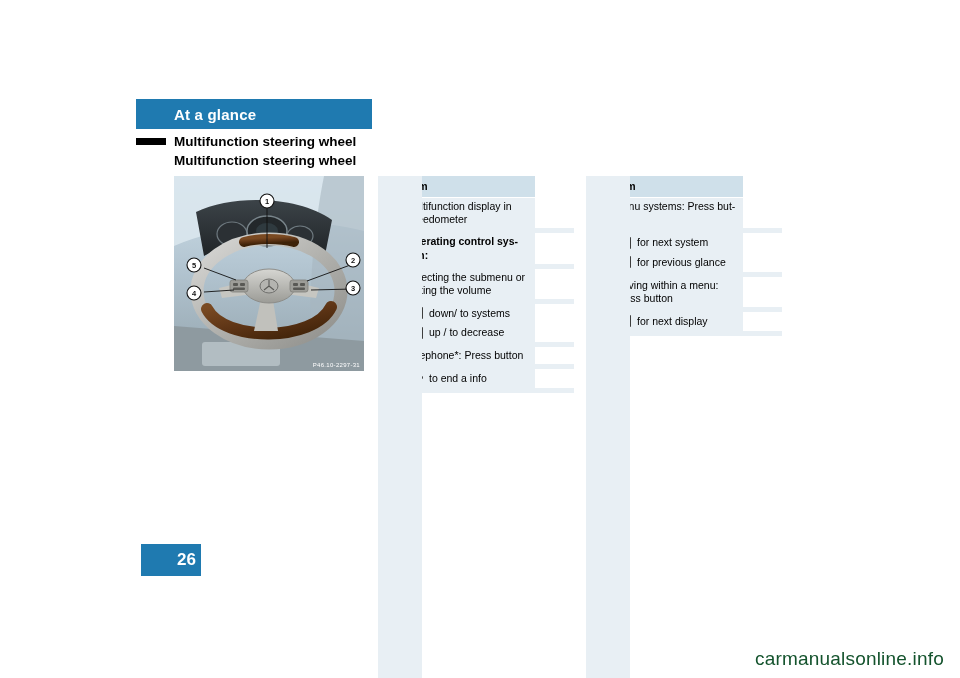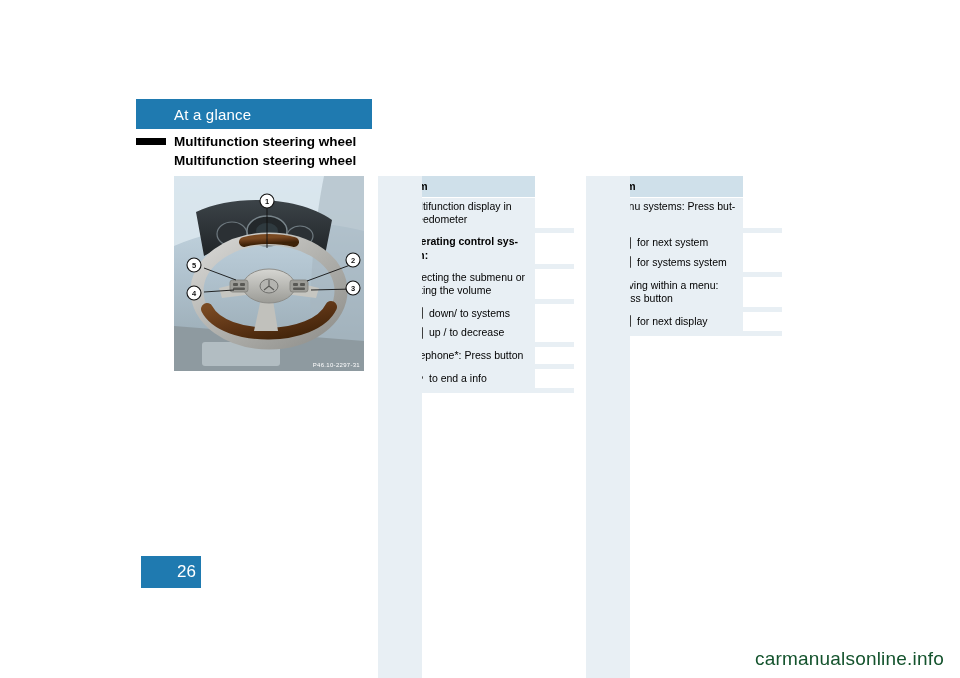--- a/index.html
+++ b/index.html
@@ -23,21 +23,21 @@
 
   
   .header-band {
     position: absolute;
     left: 136px;
     top: 99px;
     width: 236px;
     height: 30px;
     background: #1f7ab0;
     color: #ffffff;
-    font-weight: normal;
+    font-weight: bold;
     font-size: 15px;
     display: flex;
     align-items: center;
     padding-left: 38px;
     box-sizing: border-box;
     letter-spacing: 0.2px;
   }
   .header-rule {
     position: absolute;
     left: 136px;
@@ -65,28 +65,27 @@
 
   
   .page-num {
     position: absolute;
     left: 141px;
     top: 544px;
     width: 60px;
     height: 32px;
     background: #1f7ab0;
     color: #ffffff;
-    font-weight: normal;
+    font-weight: bold;
     font-size: 17px;
     display: flex;
     align-items: center;
     justify-content: flex-start;
     padding-left: 36px;
     box-sizing: border-box;
-    margin-top: 12px;
   }
 
   
   .photo {
     position: absolute;
     left: 174px;
     top: 176px;
     width: 190px;
     height: 195px;
     overflow: hidden;
@@ -460,21 +459,21 @@
       <tr class="sub-row">
         <td class="num"></td>
         <td class="txt">
           <div class="glyph-line">
             <span class="kbtn">
               <svg width="12" height="9" viewBox="0 0 12 9">
                 <rect x="4" y="3.6" width="7" height="1.5" fill="#ffffff"></rect>
                 <path d="M4 1.9 L1 4.4 L4 6.9 Z" fill="#ffffff"></path>
               </svg>
             </span>
-            <span class="glyph-txt">for systems system</span>
+            <span class="glyph-txt">for previous glance</span>
           </div>
         </td>
         <td class="page"></td>
       </tr>
       <tr>
         <td class="spacer"></td>
         <td class="spacer"></td>
         <td class="spacer"></td>
       </tr>
 

